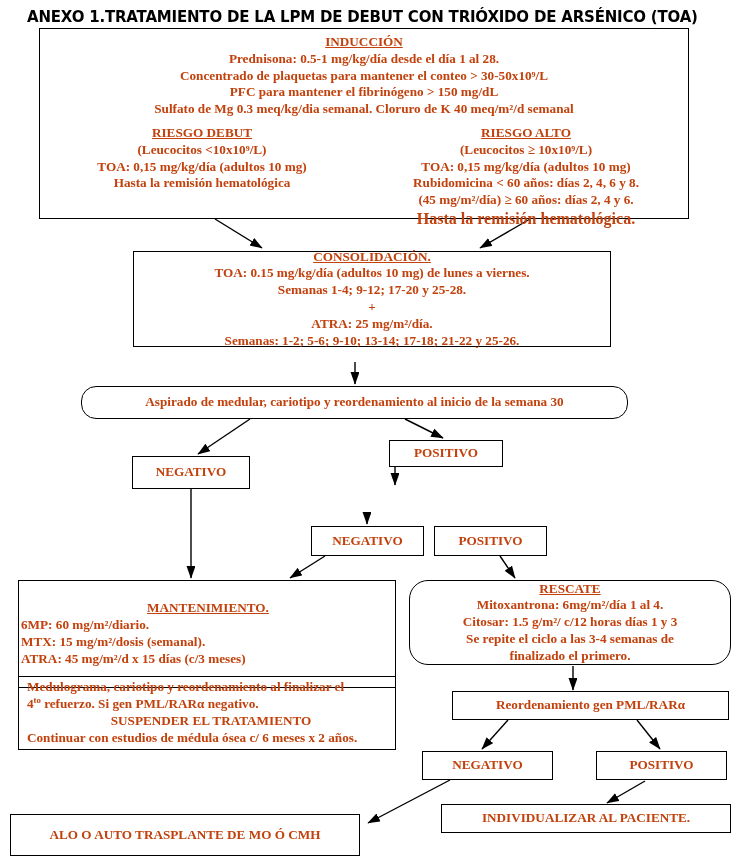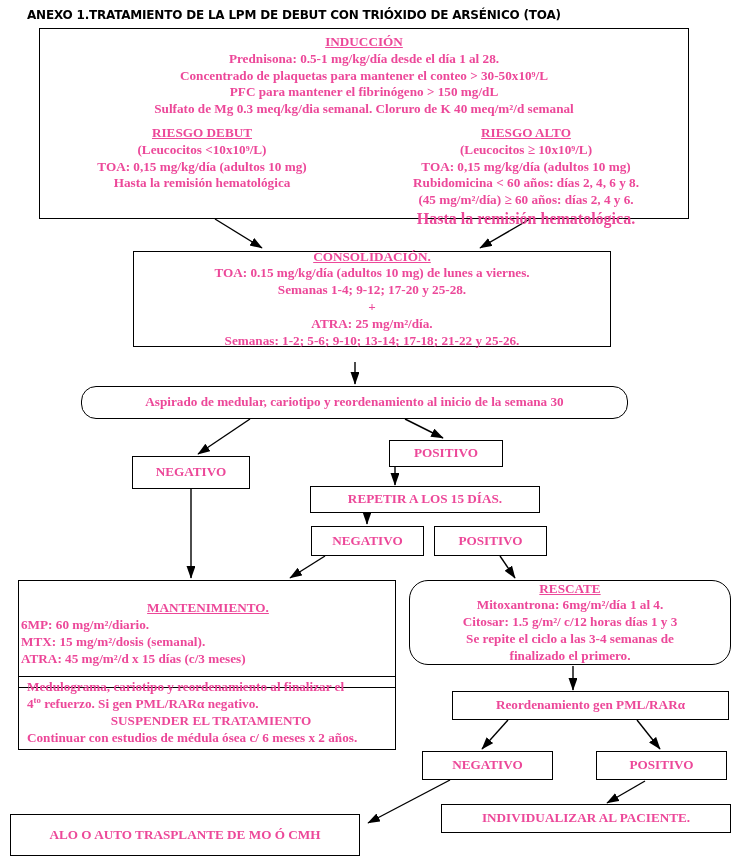--- a/index.html
+++ b/index.html
@@ -14,32 +14,32 @@
     background: #ffffff;
     font-family: "Liberation Serif", "DejaVu Serif", serif;
     overflow: hidden;
   }
   .title {
     position: absolute;
     left: 27px;
     top: 8px;
     width: 700px;
     font-family: "DejaVu Sans", "Liberation Sans", sans-serif;
-    font-size: 12px;
+    font-size: 15px;
     font-weight: bold;
     color: #000;
     letter-spacing: -0.2px;
     white-space: nowrap;
   }
   .box {
     position: absolute;
     box-sizing: border-box;
     border: 1.6px solid #000;
     background: transparent;
-    color: #ec4899;
+    color: #c2410c;
     font-weight: bold;
     font-size: 13.2px;
     line-height: 1.27;
     text-align: center;
     display: flex;
     flex-direction: column;
     justify-content: center;
   }
   .box.left-align { text-align: left; }
   .box .ln { display: block; white-space: nowrap; }
@@ -146,23 +146,20 @@
   </div>
 
   <div class="box" style="left:132px; top:456px; width:118px; height:33px;">
     <span class="ln">NEGATIVO</span>
   </div>
 
   <div class="box" style="left:389px; top:440px; width:114px; height:27px;">
     <span class="ln">POSITIVO</span>
   </div>
 
-  <div class="box" style="left:310px; top:486px; width:230px; height:27px;">
-    <span class="ln">REPETIR A LOS 15 DÍAS.</span>
-  </div>
 
   <div class="box" style="left:311px; top:526px; width:113px; height:30px;">
     <span class="ln">NEGATIVO</span>
   </div>
 
   <div class="box" style="left:434px; top:526px; width:113px; height:30px;">
     <span class="ln">POSITIVO</span>
   </div>
 
   <div class="box left-align" style="left:18px; top:580px; width:378px; height:108px; padding-left:2px;">

